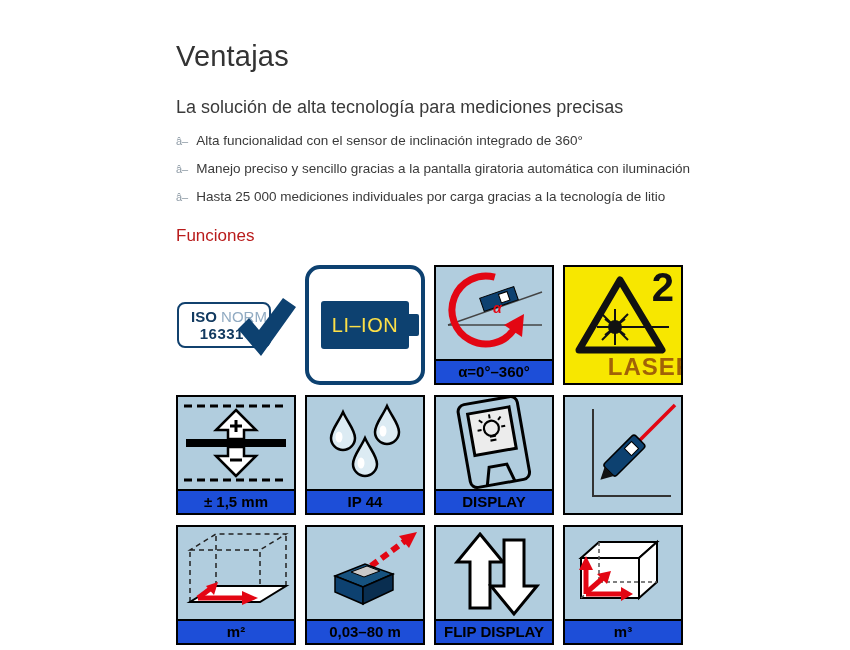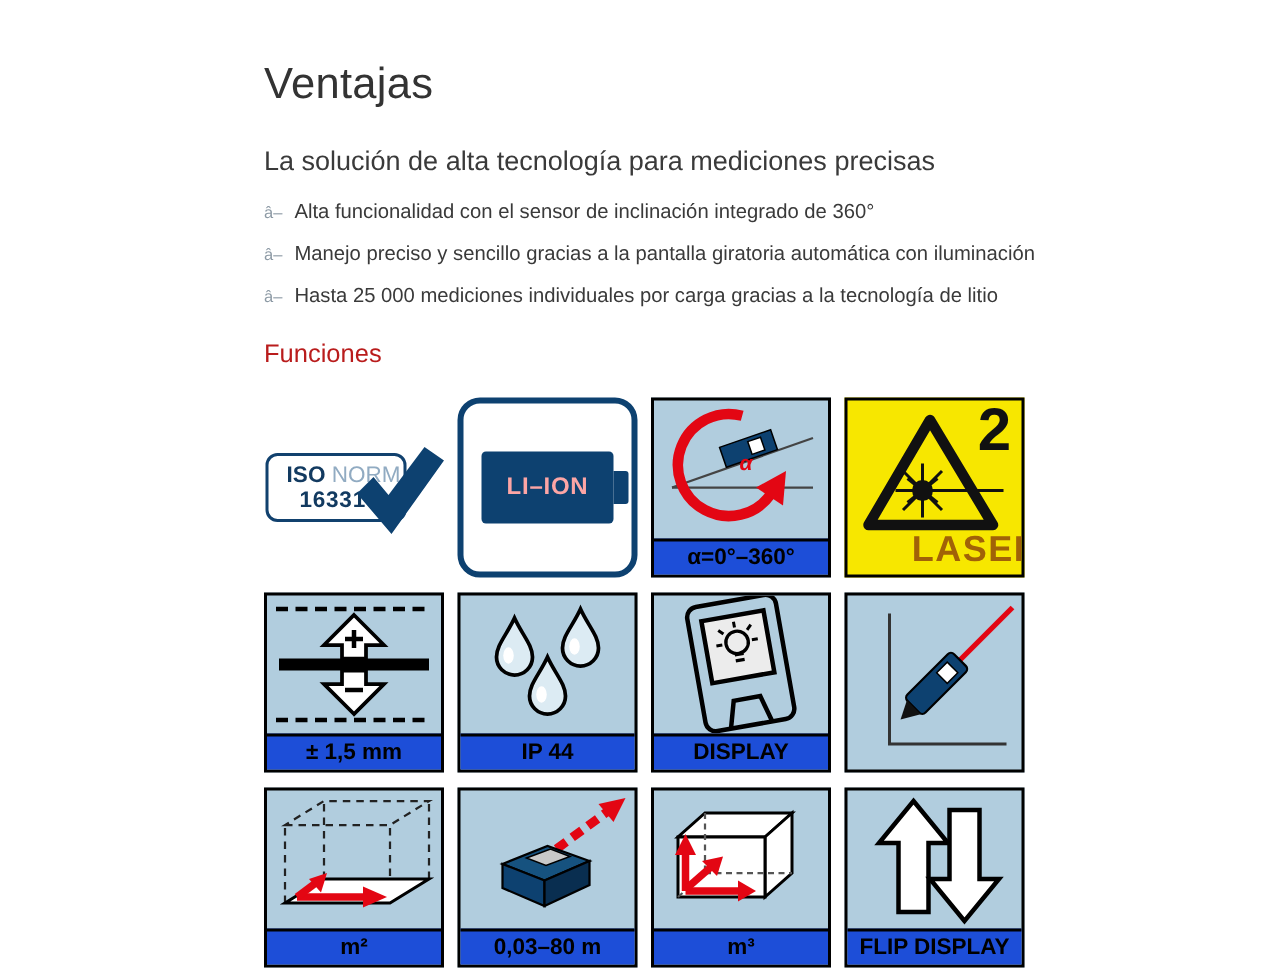--- a/index.html
+++ b/index.html
@@ -34,21 +34,21 @@
   .iso-line2 { font-size:15px; font-weight:bold; color:#123a60; letter-spacing:.5px; }
   .iso-check { position:absolute; left:60px; top:30px; width:62px; height:64px; }
 
   
   .liion-tile { width:120px; height:120px; border:4px solid #0d4170; border-radius:15px;
     background:#fff; display:flex; align-items:center; justify-content:center; }
   .battery { position:relative; width:88px; height:48px; background:#0d4170;
     border-radius:3px; display:flex; align-items:center; justify-content:center; }
   .battery-nub { position:absolute; right:-10px; top:13px; width:10px; height:22px;
     background:#0d4170; border-radius:0 2px 2px 0; }
-  .battery-label { color:#fca5a5; font-weight:bold; font-size:16px; letter-spacing:.5px; }
+  .battery-label { color:#fde047; font-weight:normal; font-size:20px; letter-spacing:.5px; }
 
   
   .laser-tile { background:#f7e700; }
   .laser-num { position:absolute; top:-2px; right:7px; font-size:40px; font-weight:800; color:#111; }
   .laser-word { position:absolute; bottom:2px; left:0; width:100%; text-align:center;
     font-size:24px; font-weight:800; color:#a16207; letter-spacing:1px;margin-left:28px; }
 
   .alpha-label { position:absolute; left:57px; top:33px; color:#e30613;
     font-size:14px; font-weight:bold; font-style:italic; }
 </style>
@@ -243,20 +243,30 @@
           <polygon points="56,59 86,46 86,62 56,76" fill="#092e50" stroke="#000" stroke-width="1.5"></polygon>
           <polygon points="44,44 60,38 73,43 57,49" fill="#c9c9c9" stroke="#000" stroke-width="1"></polygon>
         </svg>
       </div>
       <div class="cap">0,03–80 m</div>
     </div>
 
     <div class="tile">
       <div class="art">
         <svg viewBox="0 0 116 90">
+          <polygon points="44,6 67,34 54,34 54,80 34,80 34,34 21,34" fill="#fff" stroke="#000" stroke-width="3"></polygon>
+          <polygon points="78,86 55,58 68,58 68,12 88,12 88,58 101,58" fill="#fff" stroke="#000" stroke-width="3"></polygon>
+        </svg>
+      </div>
+      <div class="cap">FLIP DISPLAY</div>
+    </div>
+
+    <div class="tile">
+      <div class="art">
+        <svg viewBox="0 0 116 90">
           <polygon points="16,30 74,30 92,14 34,14" fill="#fff" stroke="#000" stroke-width="2"></polygon>
           <polygon points="74,30 92,14 92,54 74,70" fill="#fff" stroke="#000" stroke-width="2"></polygon>
           <rect x="16" y="30" width="58" height="40" fill="#fff" stroke="#000" stroke-width="2"></rect>
           <g stroke="#555" stroke-width="1.5" stroke-dasharray="4 3" fill="none">
             <line x1="16" y1="70" x2="34" y2="54"></line>
               <line x1="34" y1="54" x2="92" y2="54"></line>
             <line x1="34" y1="14" x2="34" y2="54"></line>
           </g>
           <g stroke="#e30613" stroke-width="5" fill="none">
             <line x1="21" y1="66" x2="21" y2="38"></line>
@@ -264,24 +274,14 @@
             <line x1="22" y1="64" x2="38" y2="50"></line>
           </g>
           <polygon points="21,28 14,42 28,42" fill="#e30613"></polygon>
           <polygon points="68,66 56,59 56,73" fill="#e30613"></polygon>
           <polygon points="46,43 32,46 42,56" fill="#e30613"></polygon>
         </svg>
       </div>
       <div class="cap">m³</div>
     </div>
 
-    <div class="tile">
-      <div class="art">
-        <svg viewBox="0 0 116 90">
-          <polygon points="44,6 67,34 54,34 54,80 34,80 34,34 21,34" fill="#fff" stroke="#000" stroke-width="3"></polygon>
-          <polygon points="78,86 55,58 68,58 68,12 88,12 88,58 101,58" fill="#fff" stroke="#000" stroke-width="3"></polygon>
-        </svg>
-      </div>
-      <div class="cap">FLIP DISPLAY</div>
-    </div>
-
   </div>
 </div>
 
 </body></html>

